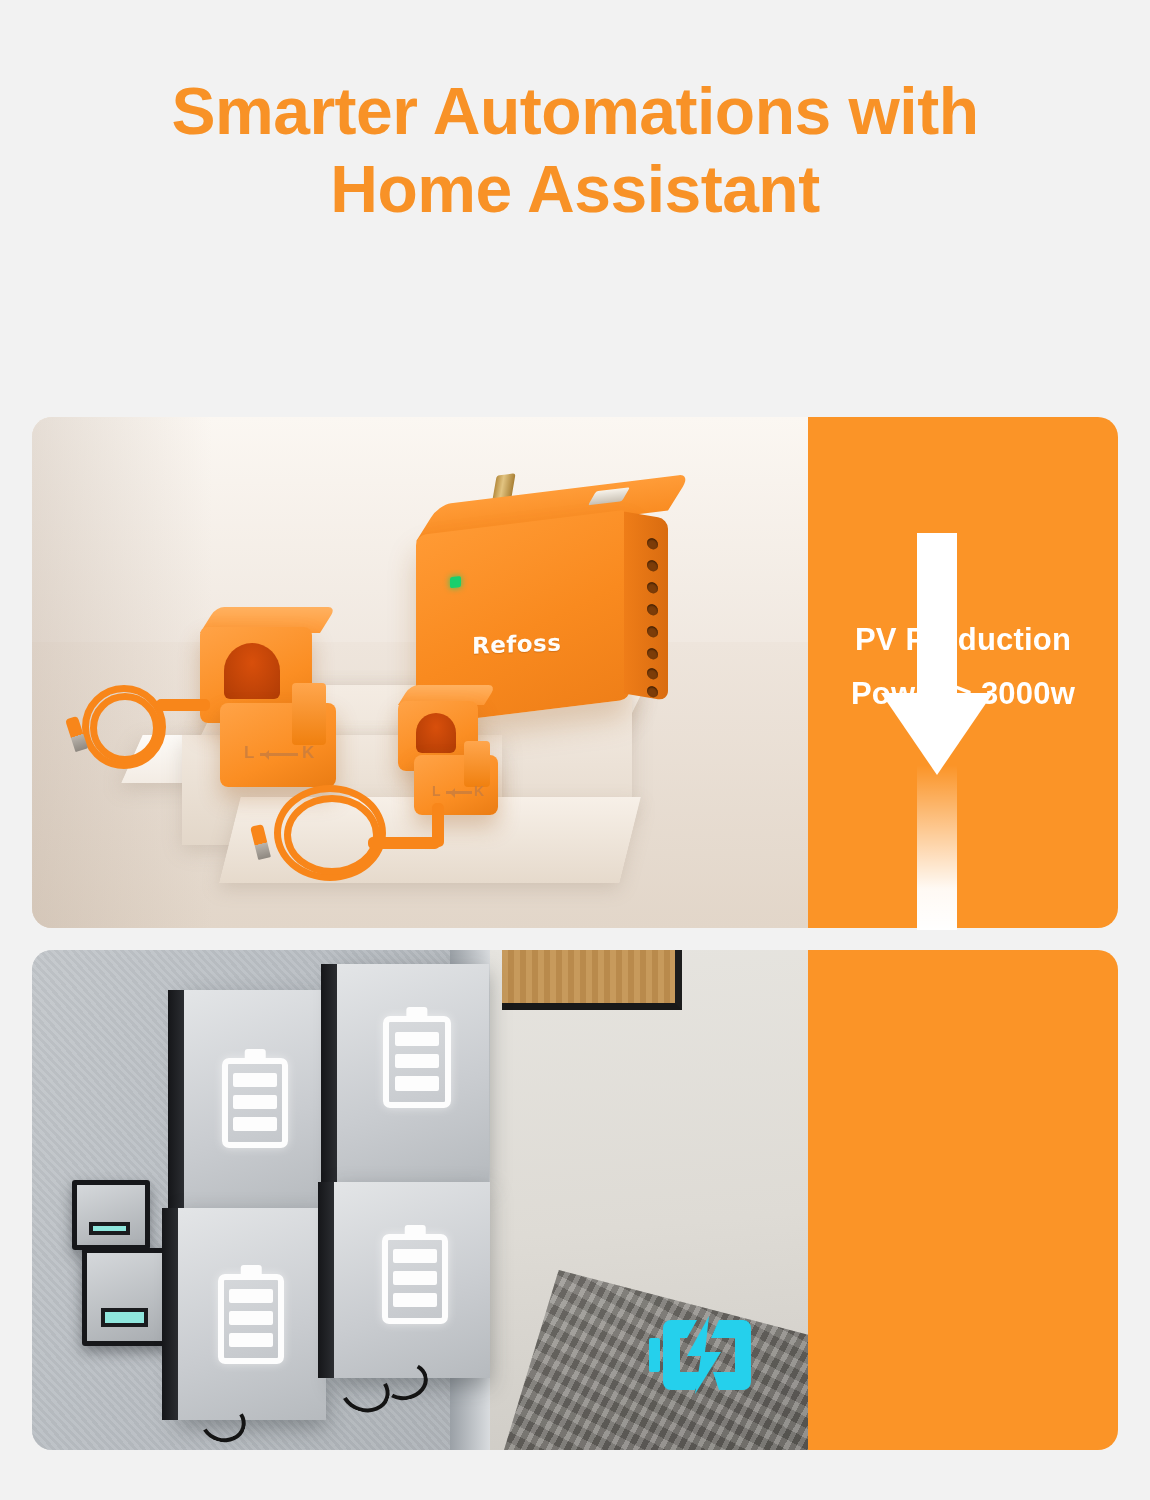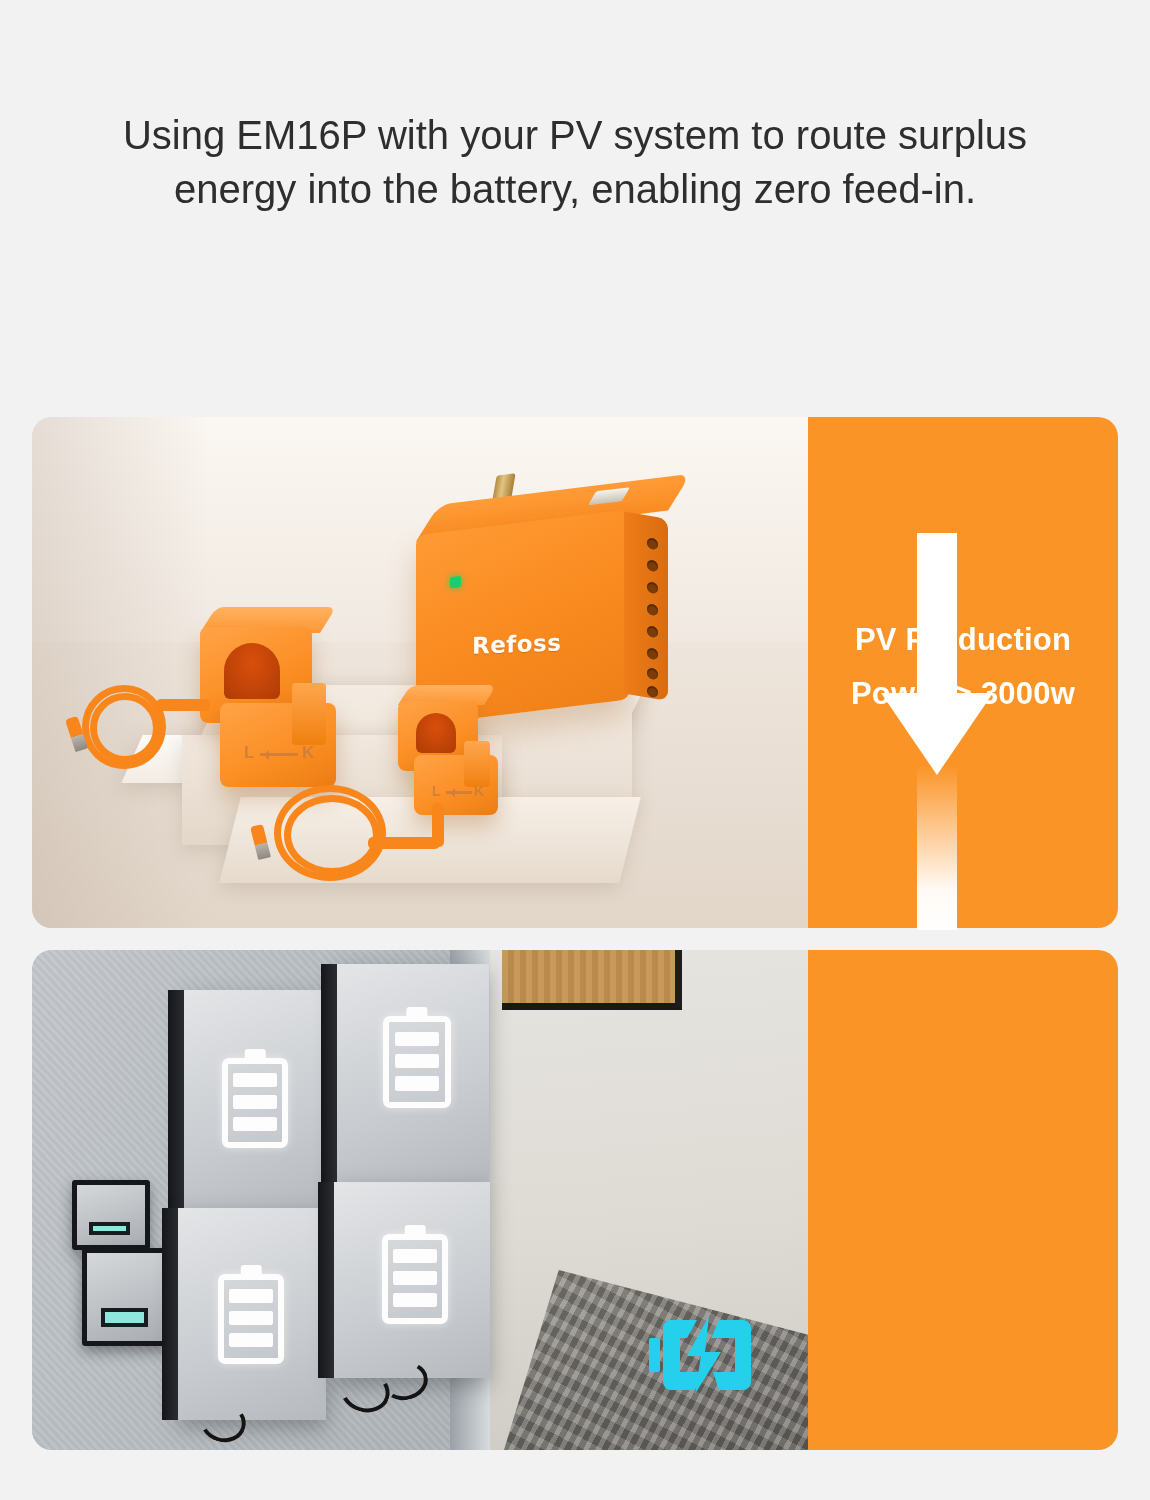--- a/index.html
+++ b/index.html
@@ -377,22 +377,22 @@
     top: 1312px;
     width: 110px;
     height: 86px;
     z-index: 7;
   }
 </style>
 </head>
 <body>
 
 <div class="header">
-  <div class="subtitle">Using EM16P with your PV system to route surplus
-energy into the battery, enabling zero feed-in.</div>
+  <div class="title">Smarter Automations with
+Home Assistant</div>
 </div>
 
 <div class="panels">
 
   <div class="row row-top">
 
     <div class="photo">
       <div class="studio">
         <div class="studio-wall"></div>
         <div class="studio-floor"></div>

